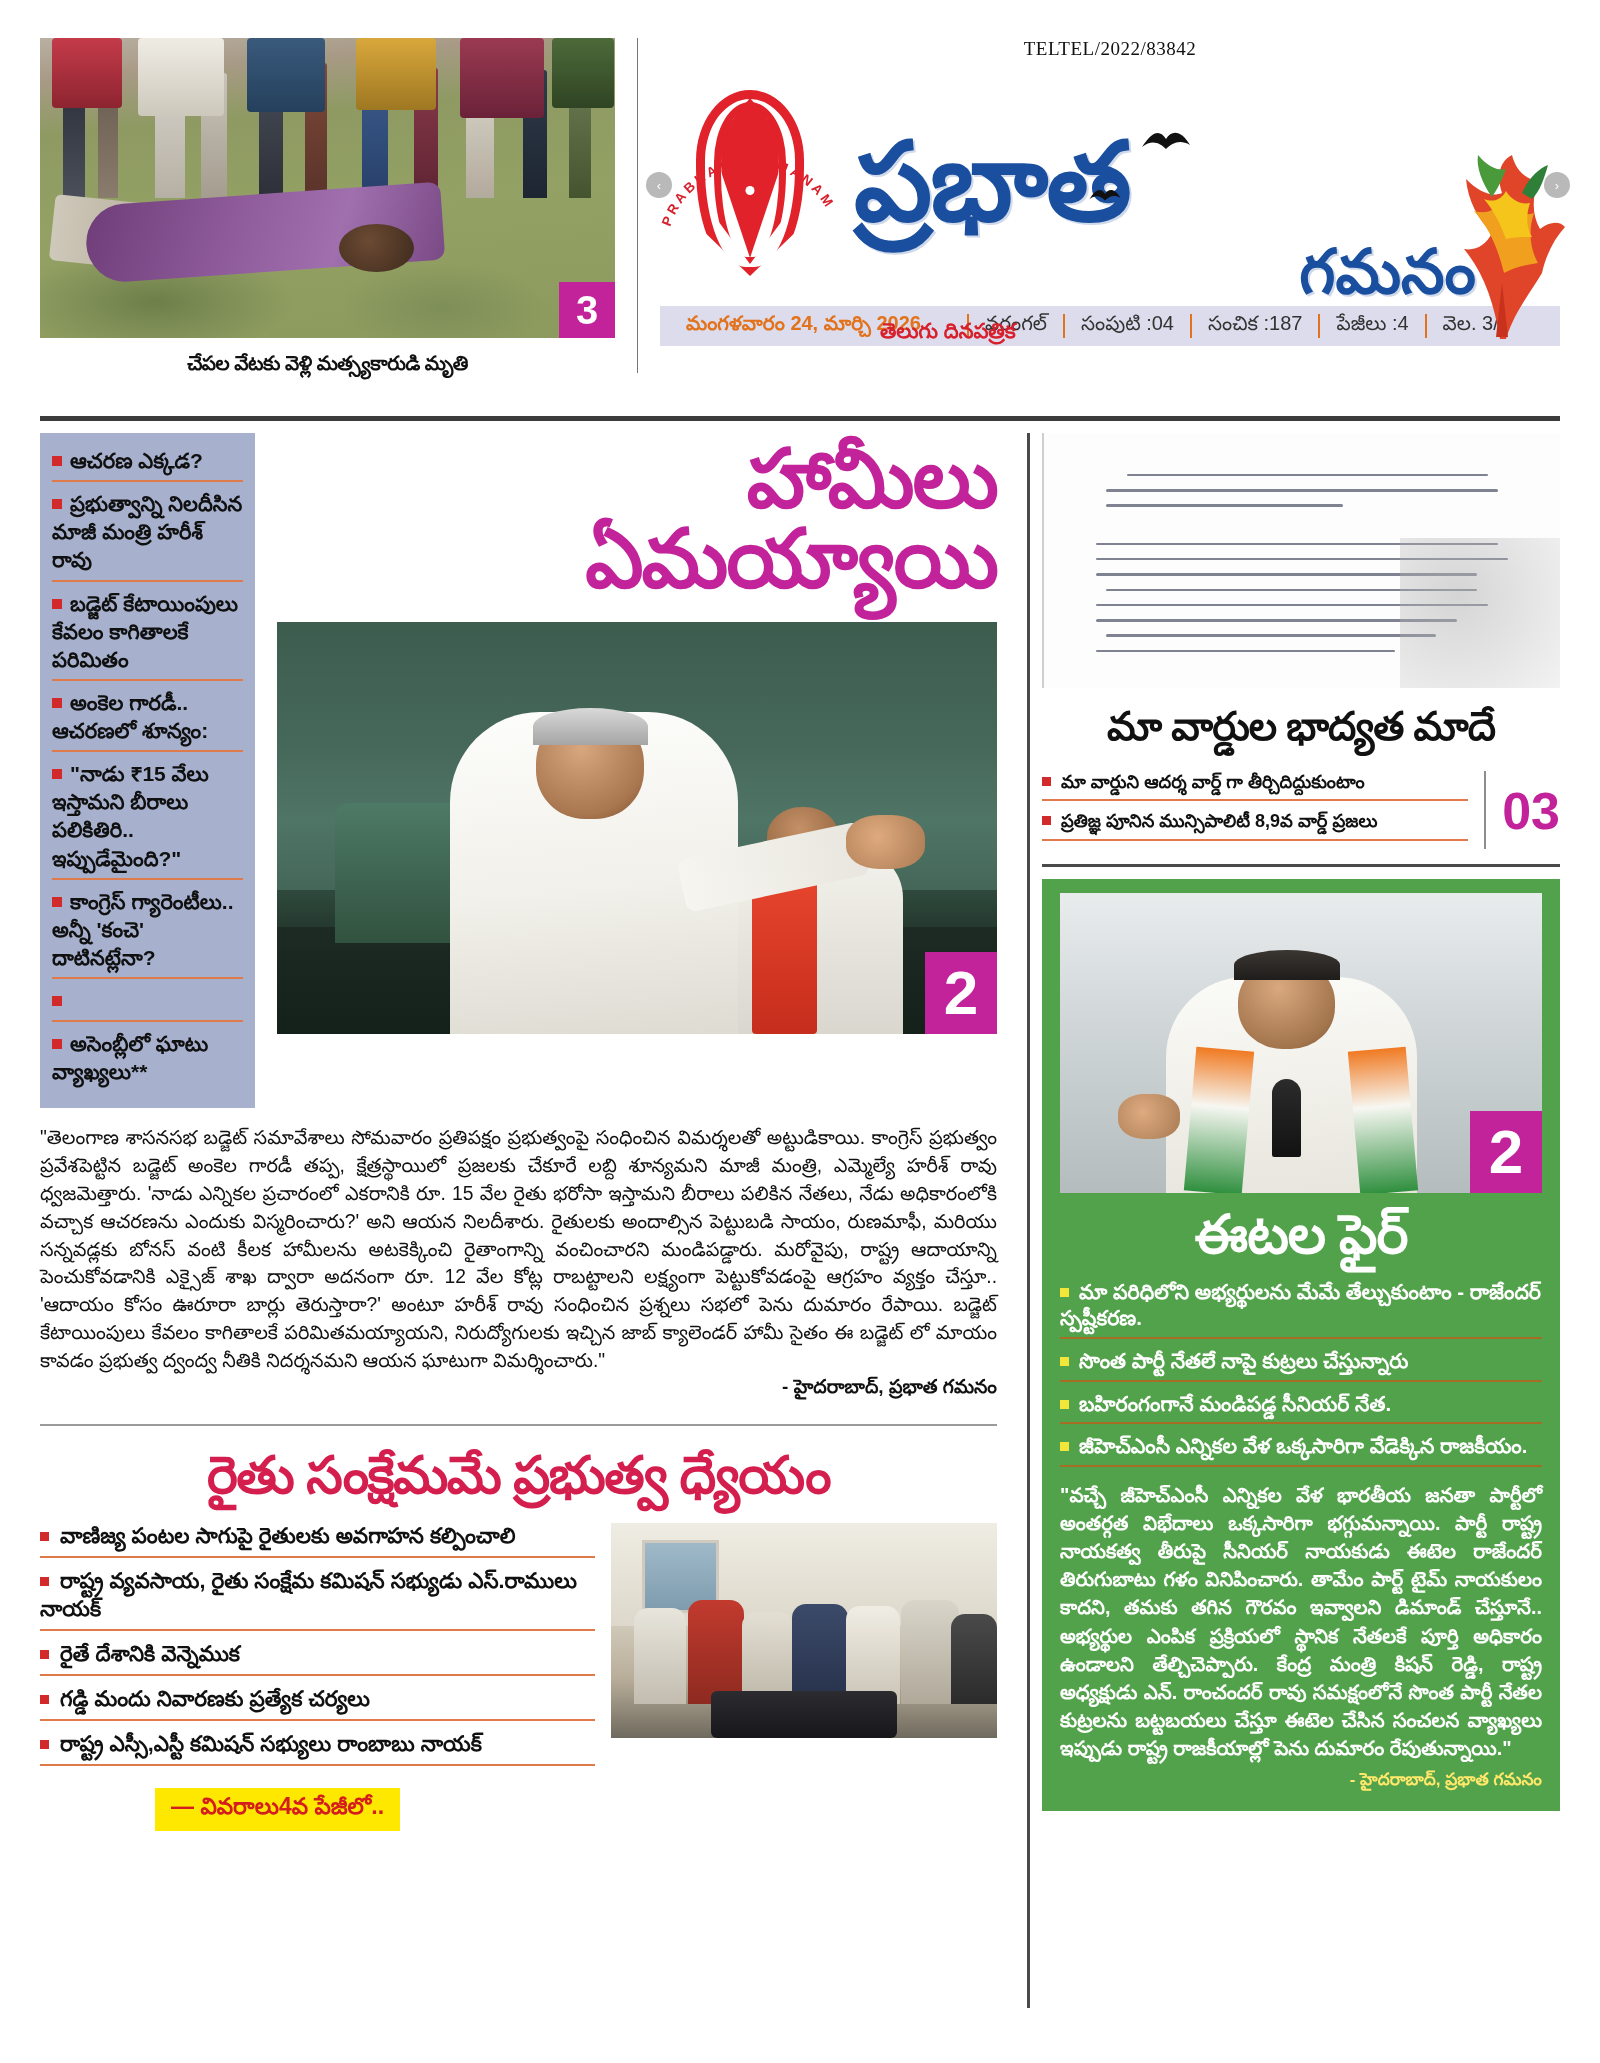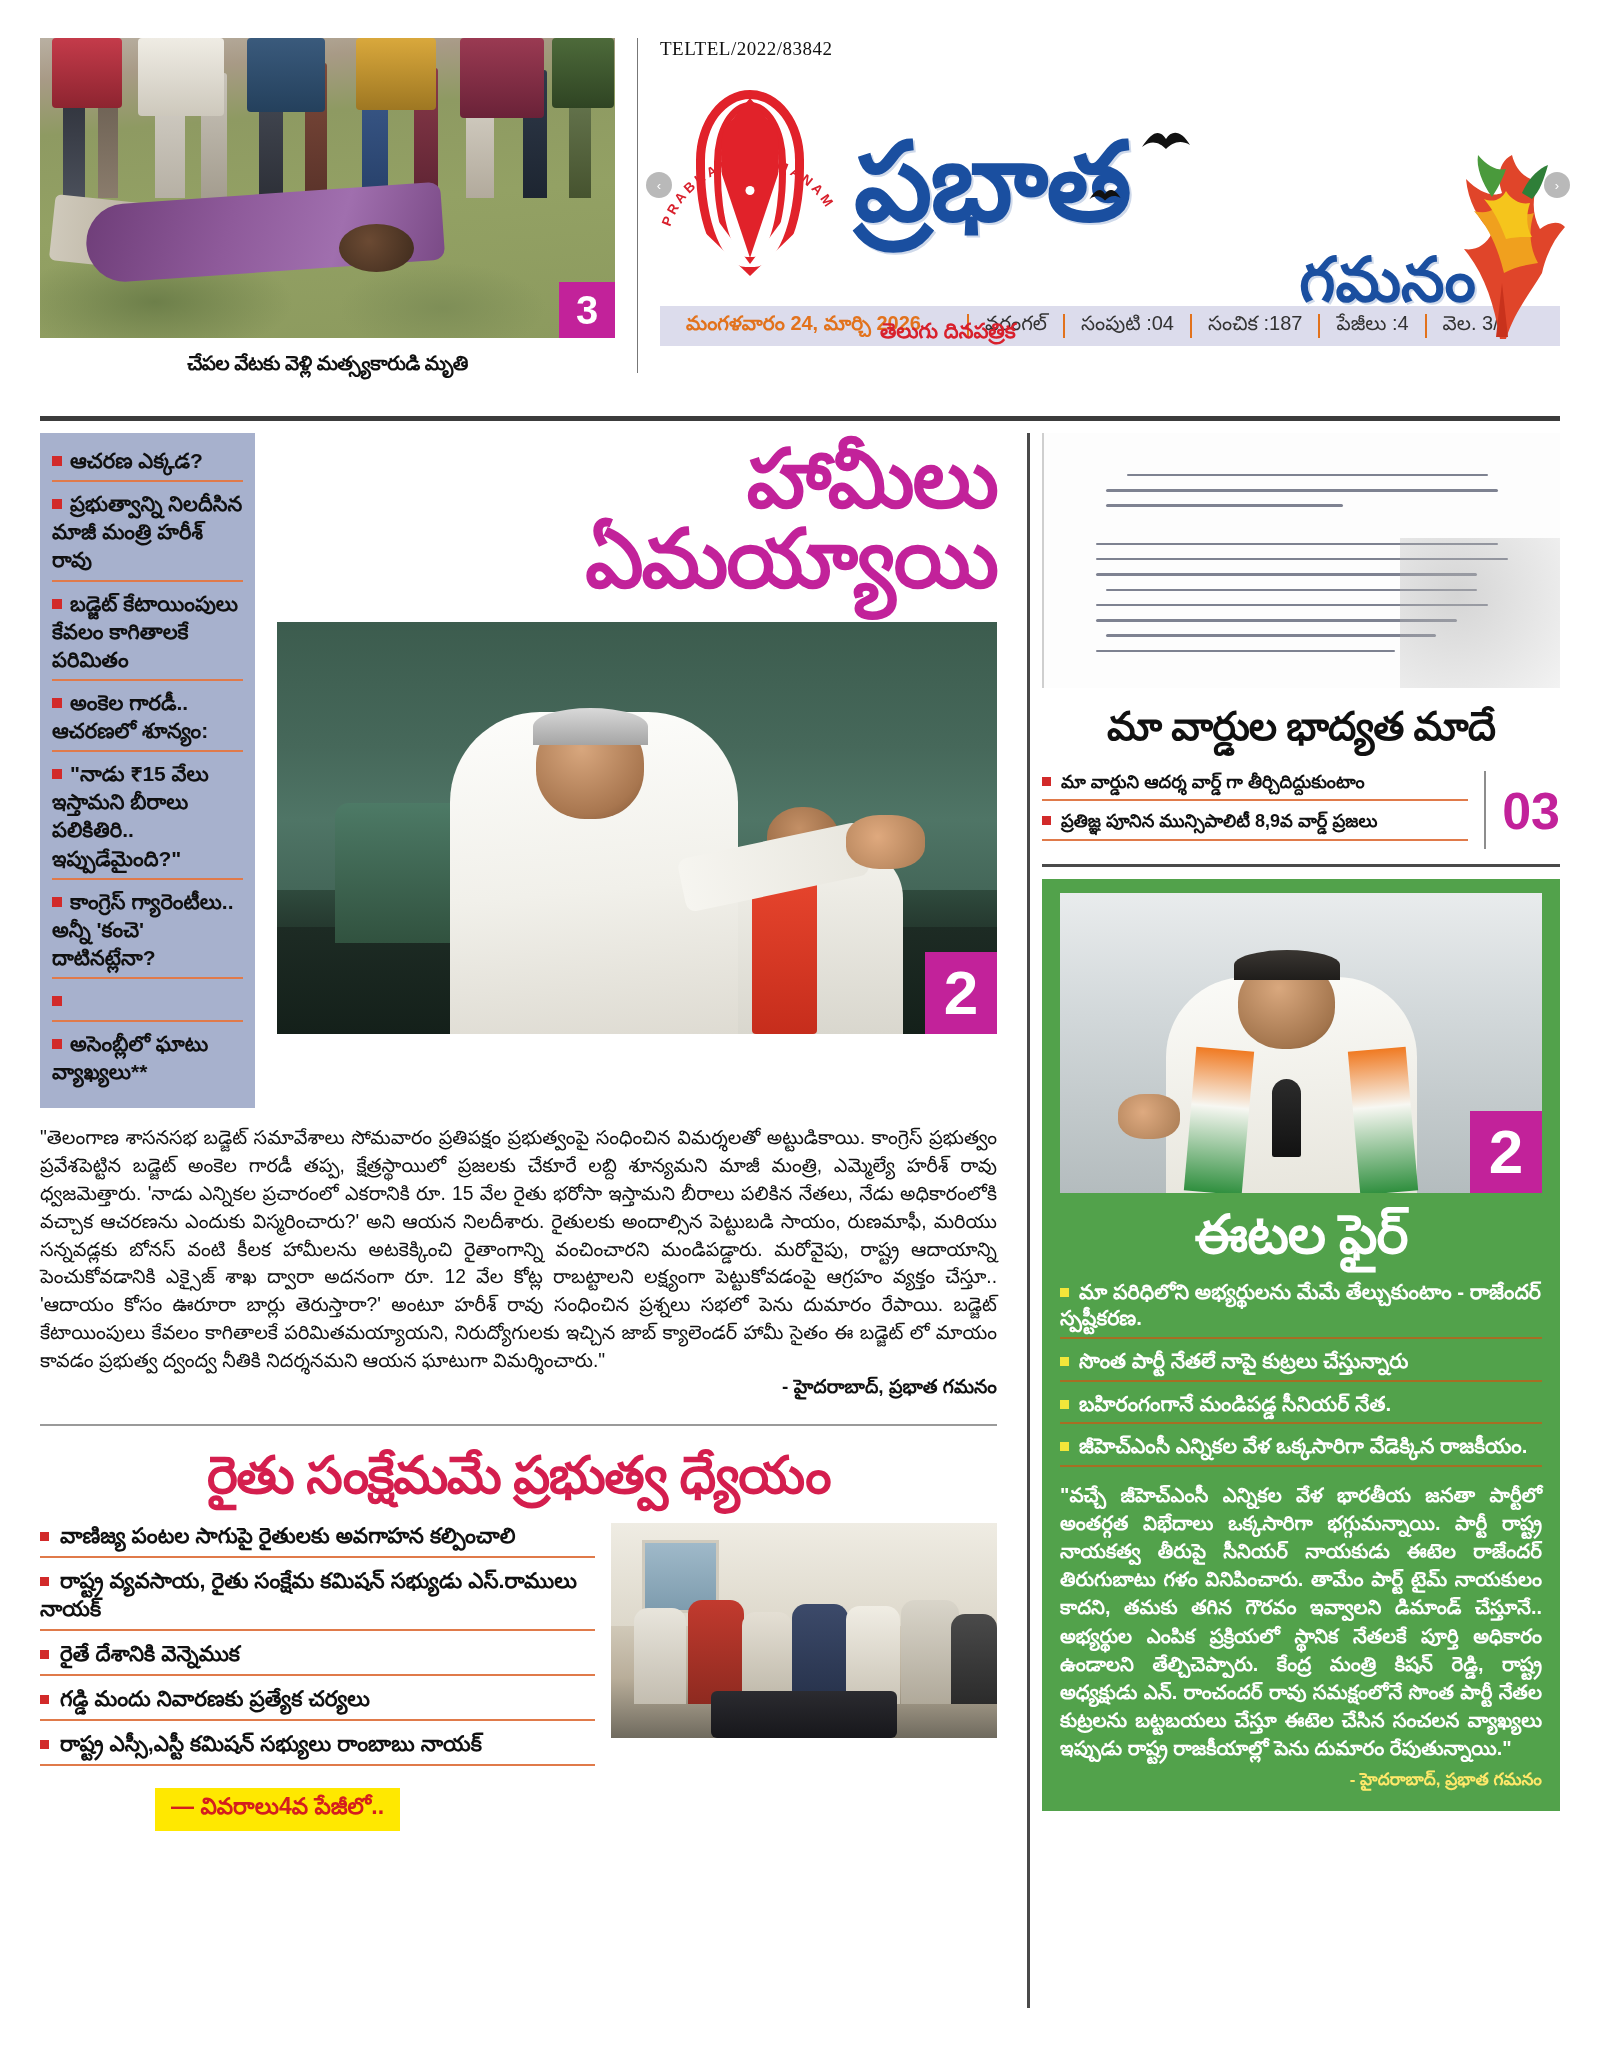--- a/index.html
+++ b/index.html
@@ -47,21 +47,21 @@
     font-family:"Liberation Sans", sans-serif;
   }
   .page-badge.big { width:72px; height:82px; font-size:62px; }
   .mh-caption {
     font-size: 20px; font-weight: bold; text-align:center;
     padding-top: 14px; letter-spacing:-0.5px;
   }
   .mh-divider-v { width:1px; background:#777; margin:0 22px; height:335px; align-self:flex-start; }
 
   .mh-right { flex:1; position:relative; display:flex; flex-direction:column; }
-  .reg-no { text-align:left; font-family:"Liberation Serif", serif; font-size:19px; letter-spacing:0.5px; }
+  .reg-no { text-align:center; font-family:"Liberation Serif", serif; font-size:19px; letter-spacing:0.5px; }
   .logo-row { display:flex; align-items:center; height:240px; position:relative; padding-top:4px; }
   .logo-mark { position:relative; width:180px; height:200px; flex:0 0 180px; }
   .nib {
     position:absolute; left:50%; top:16px; transform:translateX(-50%);
     width:58px; height:160px; background:#e1222a;
     border-radius:50% 50% 46% 46% / 34% 34% 66% 66%;
     clip-path: polygon(50% 100%, 100% 46%, 100% 22%, 50% 0, 0 22%, 0 46%);
   }
   .nib-dot { position:absolute; left:50%; top:104px; transform:translateX(-50%);
     width:9px; height:9px; background:#fff; border-radius:50%; }
@@ -79,21 +79,21 @@
   }
   .arc-text { position:absolute; left:-6px; top:4px; width:196px; height:196px; }
   .arc-text text { font-family:"Liberation Sans", sans-serif; font-size:13.5px; letter-spacing:3.2px; fill:#d8202c; font-weight:600; }
 
   .title-block { flex:1; position:relative; padding-left:14px; }
   .title-main {
     font-size: 110px; font-weight: bold; color:#1a4fa0; line-height:0.92;
     letter-spacing:-2px; text-shadow: 2px 2px 0 #cfd9ea;
   }
   .title-sub2 {
-    position:absolute; right:84px; top:118px;
+    position:absolute; right:84px; top:110px;
     font-size: 62px; font-weight:bold; color:#1a4fa0; line-height:1;
     text-shadow: 2px 2px 0 #cfd9ea;
   }
   .title-tag {
     position:absolute; left:40px; top:188px;
     font-size:21px; color:#d8202c; font-weight:bold;
   }
   .bird { position:absolute; fill:#111; }
   .leaf-art {
     position:absolute; right:-6px; top:22px; width:132px; height:190px;

